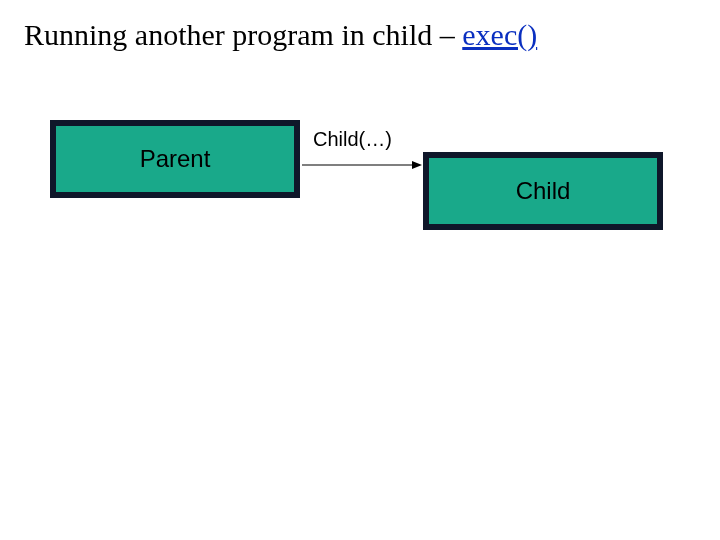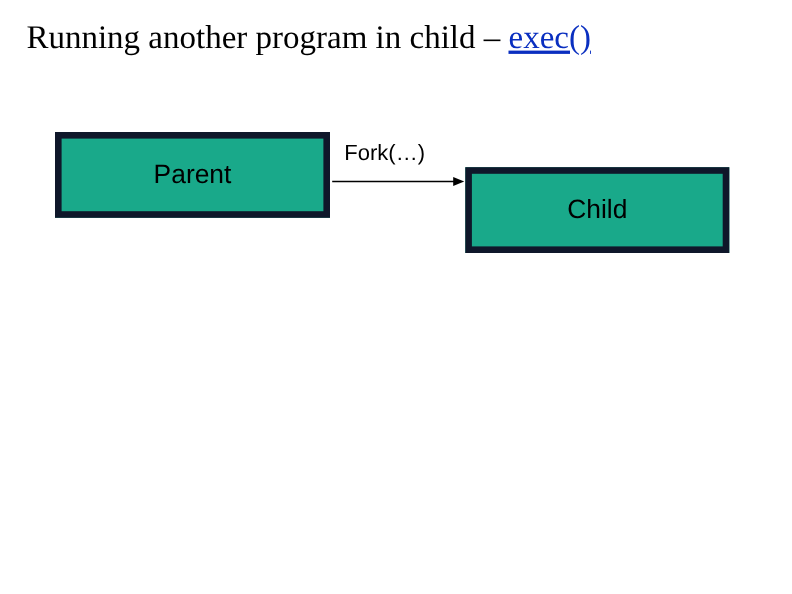--- a/index.html
+++ b/index.html
@@ -41,21 +41,21 @@
 <div class="slide">
 
   <div class="title">
     <span>Running another program in child – </span><span class="exec">exec()</span>
   </div>
 
   <div class="box parent">
     <span>Parent</span>
   </div>
 
-  <div class="fork-label">Fork(…)</div>
+  <div class="fork-label">Child(…)</div>
 
   <svg class="arrow" viewBox="0 0 120 10">
     <line x1="0" y1="5" x2="112" y2="5" stroke="#000" stroke-width="1.2"></line>
     <polygon points="120,5 110,1 110,9" fill="#000"></polygon>
   </svg>
 
   <div class="box child">
     <span>Child</span>
   </div>
 

